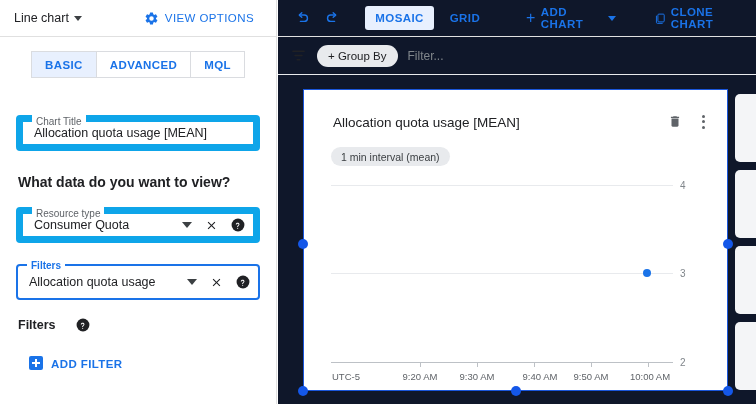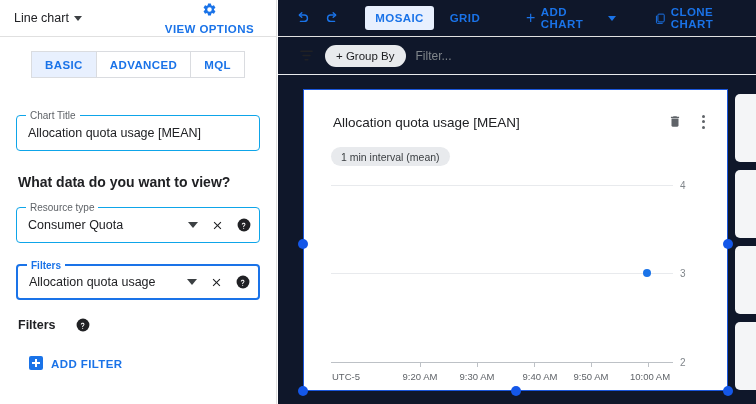--- a/index.html
+++ b/index.html
@@ -31,22 +31,22 @@
   .caret-down {
     width: 0; height: 0;
     border-left: 4px solid transparent;
     border-right: 4px solid transparent;
     border-top: 5px solid #3c4043;
     display: inline-block;
   }
   .view-options {
     display: flex; align-items: center; gap: 6px;
     margin-left: auto; margin-right: 8px;
-    color: #1a73e8; font-size: 11.5px; font-weight: 700;
-    letter-spacing: .4px; cursor: pointer; flex-direction: column;
+    color: #1a73e8; font-size: 11.5px; font-weight: 400;
+    letter-spacing: .4px; cursor: pointer;
   }
   .gear-ic { width: 15px; height: 15px; display: block; }
 
   .tabs-row {
     display: flex; justify-content: center;
     padding-top: 14px;
   }
   .tabs {
     display: flex;
     border: 1px solid #dadce0; border-radius: 0;
@@ -58,21 +58,21 @@
     font-size: 11.5px; font-weight: 700; letter-spacing: .4px;
     color: #1a73e8; cursor: pointer; background: #fff;
     border-right: 1px solid #dadce0;
   }
   .tab:last-child { border-right: none; }
   .tab.active { background: #e8f0fe; }
 
   
   .field {
     position: absolute; left: 16px; width: 244px; height: 36px;
-    border: 1px solid #0ea5e9; border-radius: 4px;
+    border: 7px solid #0ea5e9; border-radius: 4px;
     background: #fff;
   }
   .field.focused { border: 2px solid #1a73e8; }
   .field-label {
     position: absolute; top: -7px; left: 9px;
     background: #fff; padding: 0 4px;
     font-size: 10px; color: #5f6368; line-height: 13px;
   }
   .field.focused .field-label { color: #1a73e8; font-weight: 600; }
   .field-value {
@@ -151,21 +151,21 @@
   .caret-blue {
     width: 0; height: 0;
     border-left: 4px solid transparent;
     border-right: 4px solid transparent;
     border-top: 5px solid #1a73e8;
   }
   .clone-ic { width: 13px; height: 13px; display: block; }
 
   .groupby-bar {
     height: 38px; display: flex; align-items: center;
-    gap: 10px; padding-left: 20px;
+    gap: 10px; padding-left: 12px;
     border-bottom: 1px solid #e8eaed;
   }
   .filter-ic { width: 17px; height: 17px; display: block; cursor: pointer; }
   .gb-chip {
     height: 22px; display: flex; align-items: center;
     padding: 0 11px; border-radius: 11px;
     background: #e8eaed; color: #202124;
     font-size: 11.5px; cursor: pointer;
   }
   .filter-placeholder { font-size: 12px; color: #80868b; cursor: text; }

